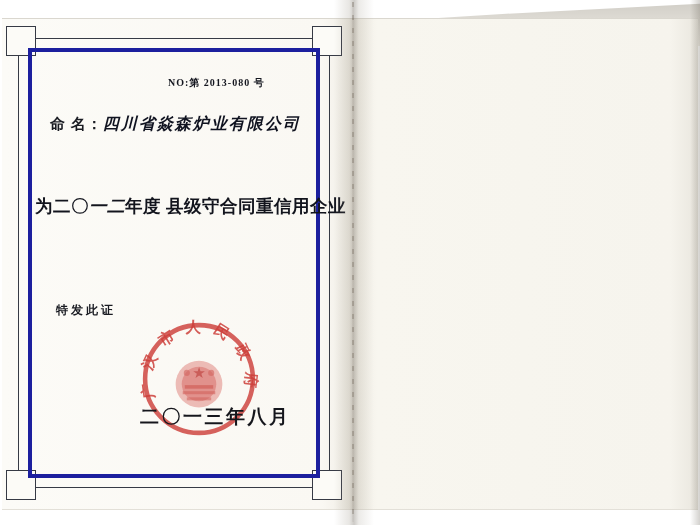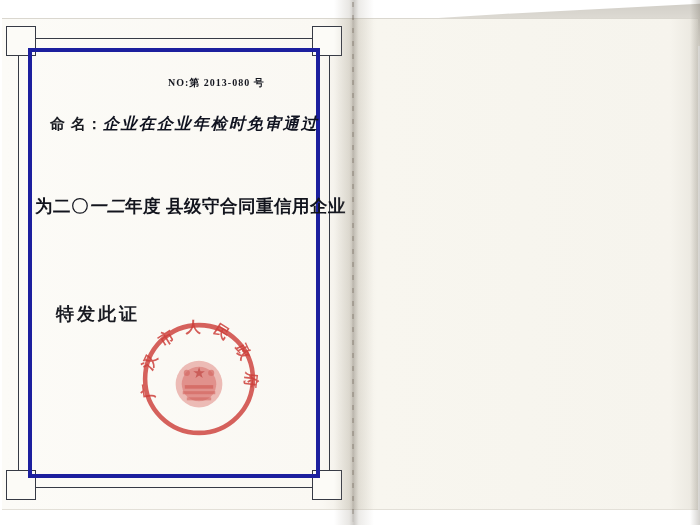--- a/index.html
+++ b/index.html
@@ -57,21 +57,21 @@
   .csq.tr{right:2px;top:4px;}
   .csq.bl{left:6px;bottom:6px;}
   .csq.br{right:2px;bottom:6px;}
   .content{position:absolute;inset:0;z-index:4;}
   
   .no-line{position:absolute;left:168px;top:54px;font-size:10px;letter-spacing:1px;font-weight:600;color:#14161f;}
   .name-line{position:absolute;left:50px;top:92px;font-size:15px;font-weight:bold;letter-spacing:1px;}
   .hand{font-style:italic;font-family:"DejaVu Serif",serif;}
   .company{font-size:16px;letter-spacing:2px;color:#101320;}
   .award-line{position:absolute;left:35px;top:172px;white-space:nowrap;font-size:17.5px;font-weight:bold;letter-spacing:.5px;color:#12141d;}
-  .issue-line{position:absolute;left:56px;top:280px;font-size:18px;font-weight:bold;letter-spacing:3px;}
+  .issue-line{position:absolute;left:56px;top:280px;font-size:12px;font-weight:bold;letter-spacing:3px;}
   .seal{position:absolute;left:138px;top:296px;width:122px;height:122px;z-index:4;opacity:.92;}
   .date-line{position:absolute;left:140px;top:382px;font-size:19px;font-weight:bold;letter-spacing:2.5px;z-index:5;color:#15161c;}
   
   .rp-title{position:absolute;left:0;top:42px;width:100%;text-align:center;font-size:16px;font-weight:bold;letter-spacing:4px;color:#14161f;}
   .rp-body{position:absolute;left:38px;top:66px;width:272px;font-size:12px;line-height:16px;text-align:justify;font-weight:600;color:#181a22;}
   .rp-body p{margin:0;text-indent:2em;}
   .rp-body p.no-indent{text-indent:0;}
   .rp-subtitle{position:absolute;left:0;top:308px;width:100%;text-align:center;font-size:14px;font-weight:bold;letter-spacing:1px;}
   .rp-table{
     position:absolute;left:52px;top:330px;width:264px;height:100px;
@@ -104,21 +104,21 @@
 <div class="page page-left">
   <div class="frame-outer"></div>
   <div class="csq tl"></div>
   <div class="csq tr"></div>
   <div class="csq bl"></div>
   <div class="csq br"></div>
   <div class="frame-blue"></div>
   <div class="content">
     <div class="no-line">NO:第 2013-080 号</div>
     <div class="name-line">
-      <span>命 名：</span><span class="hand company">企业在企业年检时免审通过</span>
+      <span>命 名：</span><span class="hand company">四川省焱森炉业有限公司</span>
     </div>
     <div class="award-line">
       <span>为二〇</span><span class="hand">一二</span><span>年度 县级守合同重信用企业</span>
     </div>
     <div class="issue-line">特发此证</div>
 
     <svg class="seal" viewBox="0 0 120 120">
       <defs>
         <path id="sealArc" d="M 16.8 75.7 A 46 46 0 1 1 103.2 75.7" fill="none"></path>
       </defs>
@@ -131,20 +131,21 @@
         <circle cx="60" cy="65" r="17" fill="#c9302b" opacity="0.5"></circle>
         <text x="60" y="59" text-anchor="middle" font-size="15" fill="#b8201d">★</text>
         <rect x="46" y="66" width="28" height="3.5" fill="#c12822" opacity="0.75"></rect>
         <rect x="44" y="72" width="32" height="3" fill="#c12822" opacity="0.6"></rect>
         <rect x="48" y="78" width="24" height="3" fill="#c12822" opacity="0.55"></rect>
         <circle cx="48" cy="54" r="3" fill="#c12822" opacity="0.6"></circle>
         <circle cx="72" cy="54" r="3" fill="#c12822" opacity="0.6"></circle>
       </g>
     </svg>
 
+    <div class="date-line">二〇一三年八月</div>
   </div>
 </div>
 
 <div class="page page-right">
   <div class="frame-outer"></div>
   <div class="csq tl"></div>
   <div class="csq tr"></div>
   <div class="csq bl"></div>
   <div class="csq br"></div>
   <div class="frame-blue"></div>

